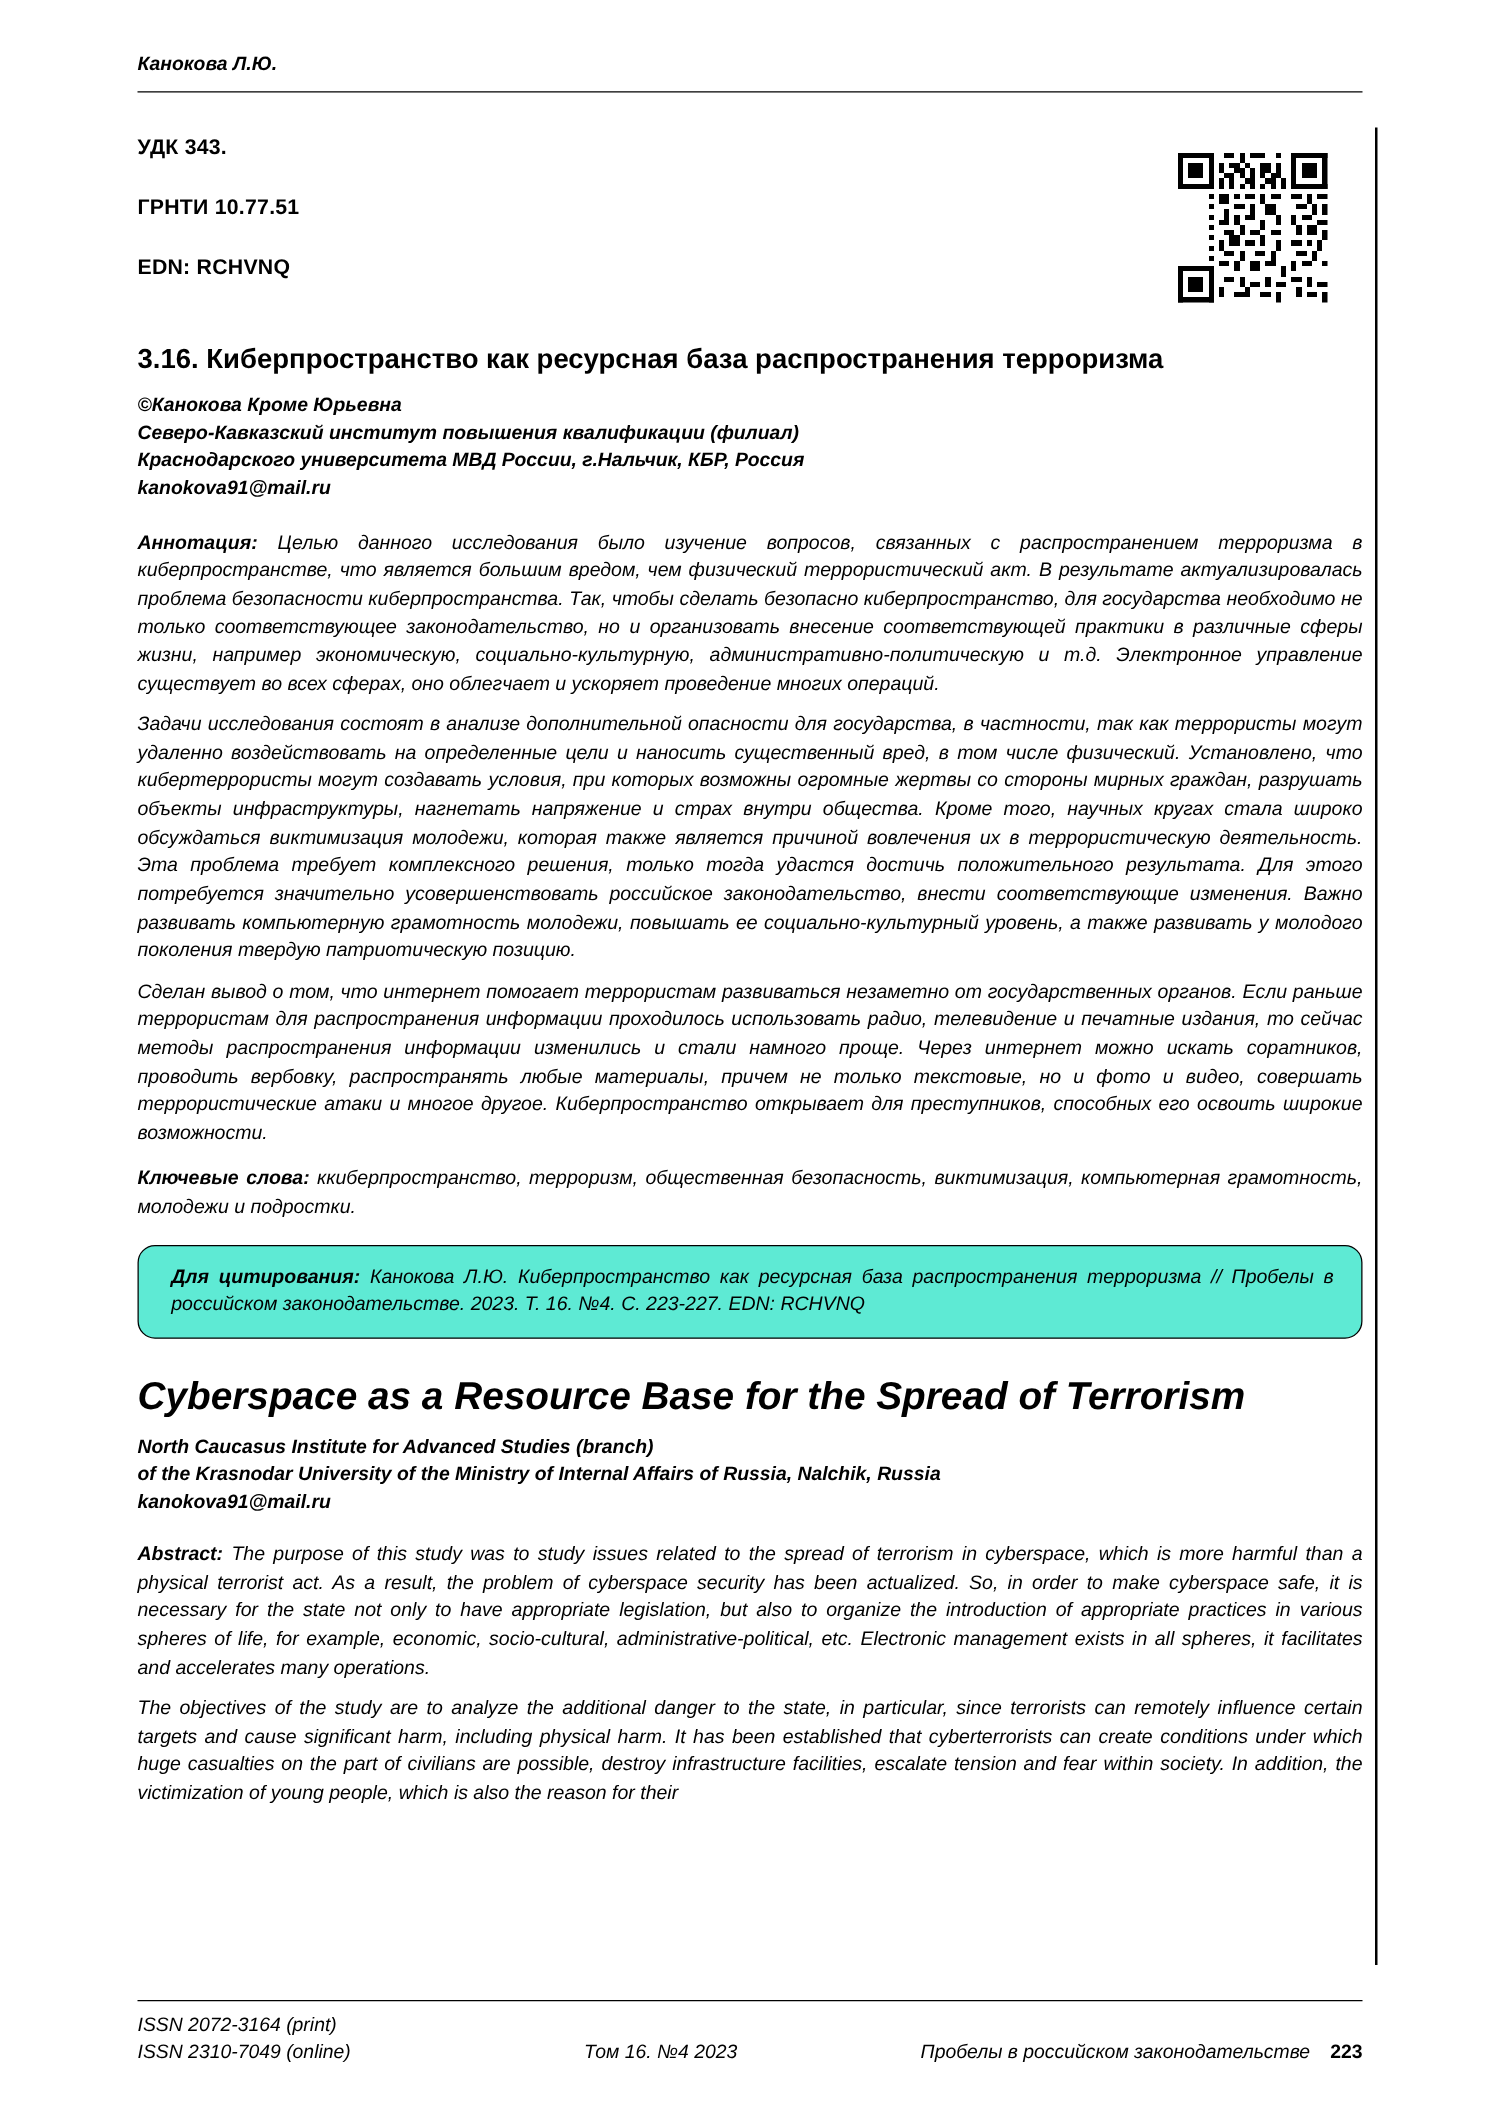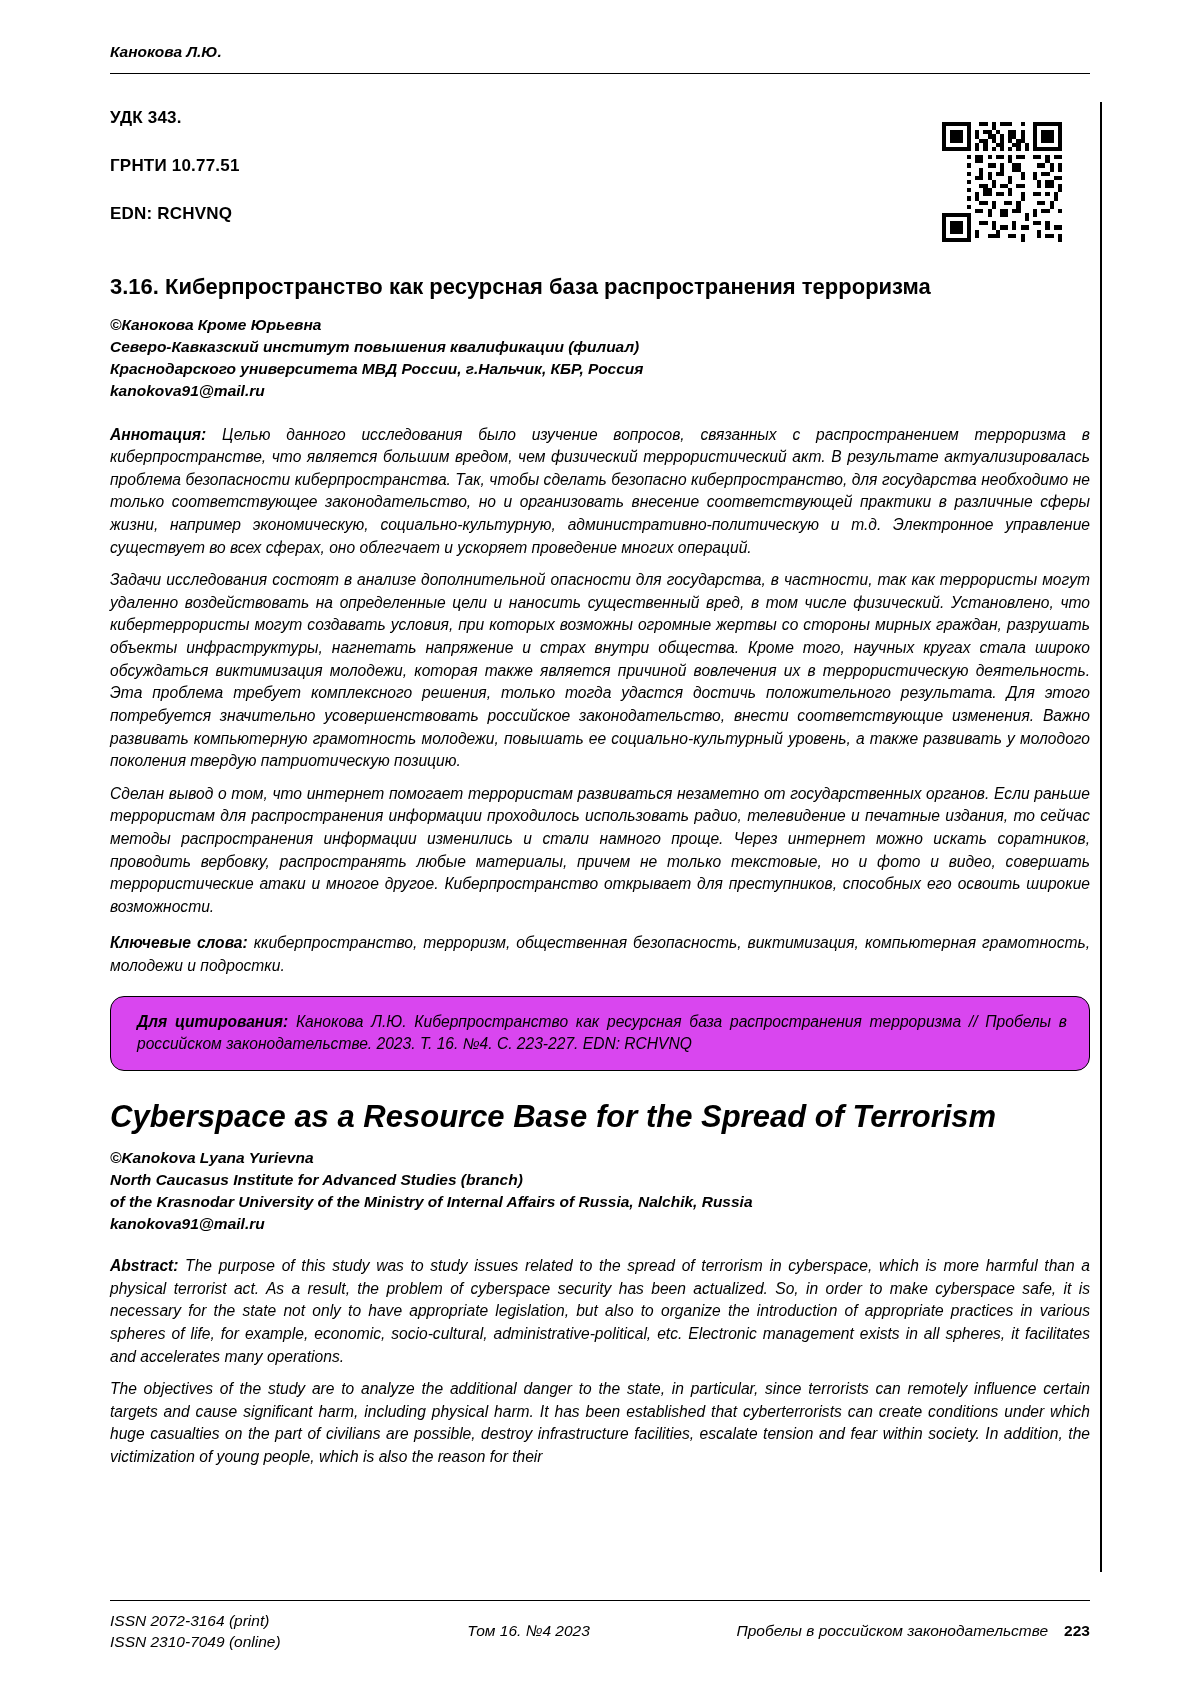--- a/index.html
+++ b/index.html
@@ -108,21 +108,21 @@
     font-weight: bold;
     font-style: italic;
   }
 
   
   .cite-box {
     border: 1.6px solid #000;
     border-radius: 14px;
     padding: 14px 22px 14px 26px;
     margin: 18px 0 26px 0;
-    background: #d946ef;
+    background: #5eead4;
   }
   .cite-box .para { margin: 0; }
 
   
   h2.title-en {
     font-size: 31px;
     font-weight: bold;
     font-style: italic;
     margin: 0 0 10px 0;
     line-height: 1.3;
@@ -143,21 +143,21 @@
     bottom: 96px;
     border-bottom: 1.6px solid #000;
   }
   .footer {
     position: absolute;
     left: 110px;
     right: 110px;
     bottom: 44px;
     display: flex;
     justify-content: space-between;
-    align-items: center;
+    align-items: flex-end;
     font-style: italic;
     font-size: 15.5px;
     line-height: 1.4;
   }
   .footer .issn div { white-space: nowrap; }
   .footer .vol { padding-left: 40px; }
   .footer .jr { white-space: nowrap; }
   .footer .pageno {
     font-style: normal;
     font-weight: bold;
@@ -327,21 +327,20 @@
 
   <p class="para" style="margin-top:14px;"><span class="lead">Ключевые слова:</span><span> ккиберпространство, терроризм, общественная безопасность, виктимизация, компьютерная грамотность, молодежи и подростки.</span></p>
 
   <div class="cite-box">
     <p class="para"><span class="lead">Для цитирования:</span><span> Канокова Л.Ю. Киберпространство как ресурсная база распространения терроризма // Пробелы в российском законодательстве. 2023. Т. 16. №4. С. 223-227. EDN: RCHVNQ</span></p>
   </div>
 
   <h2 class="title-en">Cyberspace as a Resource Base for the Spread of Terrorism</h2>
 
   <div class="authors-en">
-    <div>©Kanokova Lyana Yurievna</div>
     <div>North Caucasus Institute for Advanced Studies (branch)</div>
     <div>of the Krasnodar University of the Ministry of Internal Affairs of Russia, Nalchik, Russia</div>
     <div>kanokova91@mail.ru</div>
   </div>
 
   <p class="para"><span class="lead">Abstract:</span><span> The purpose of this study was to study issues related to the spread of terrorism in cyberspace, which is more harmful than a physical terrorist act. As a result, the problem of cyberspace security has been actualized. So, in order to make cyberspace safe, it is necessary for the state not only to have appropriate legislation, but also to organize the introduction of appropriate practices in various spheres of life, for example, economic, socio-cultural, administrative-political, etc. Electronic management exists in all spheres, it facilitates and accelerates many operations.</span></p>
   <p class="para">The objectives of the study are to analyze the additional danger to the state, in particular, since terrorists can remotely influence certain targets and cause significant harm, including physical harm. It has been established that cyberterrorists can create conditions under which huge casualties on the part of civilians are possible, destroy infrastructure facilities, escalate tension and fear within society. In addition, the victimization of young people, which is also the reason for their</p>
 
   <div class="footer-rule"></div>
   <div class="footer">

